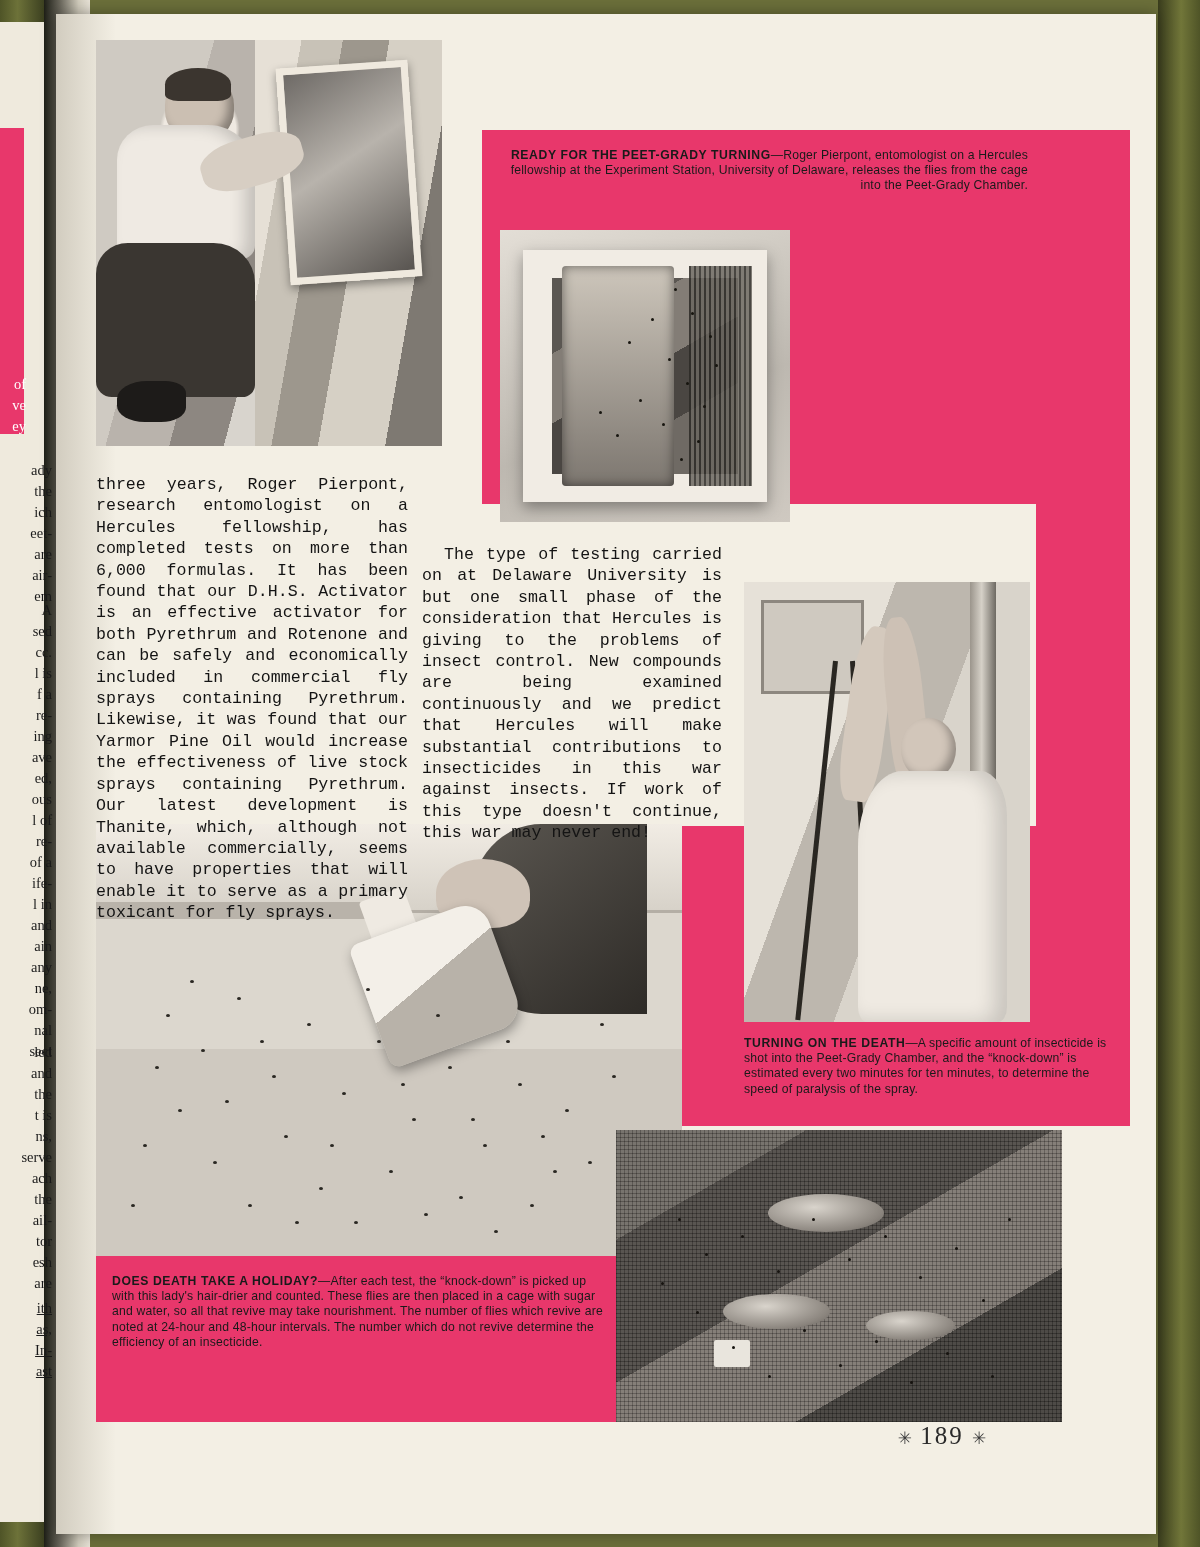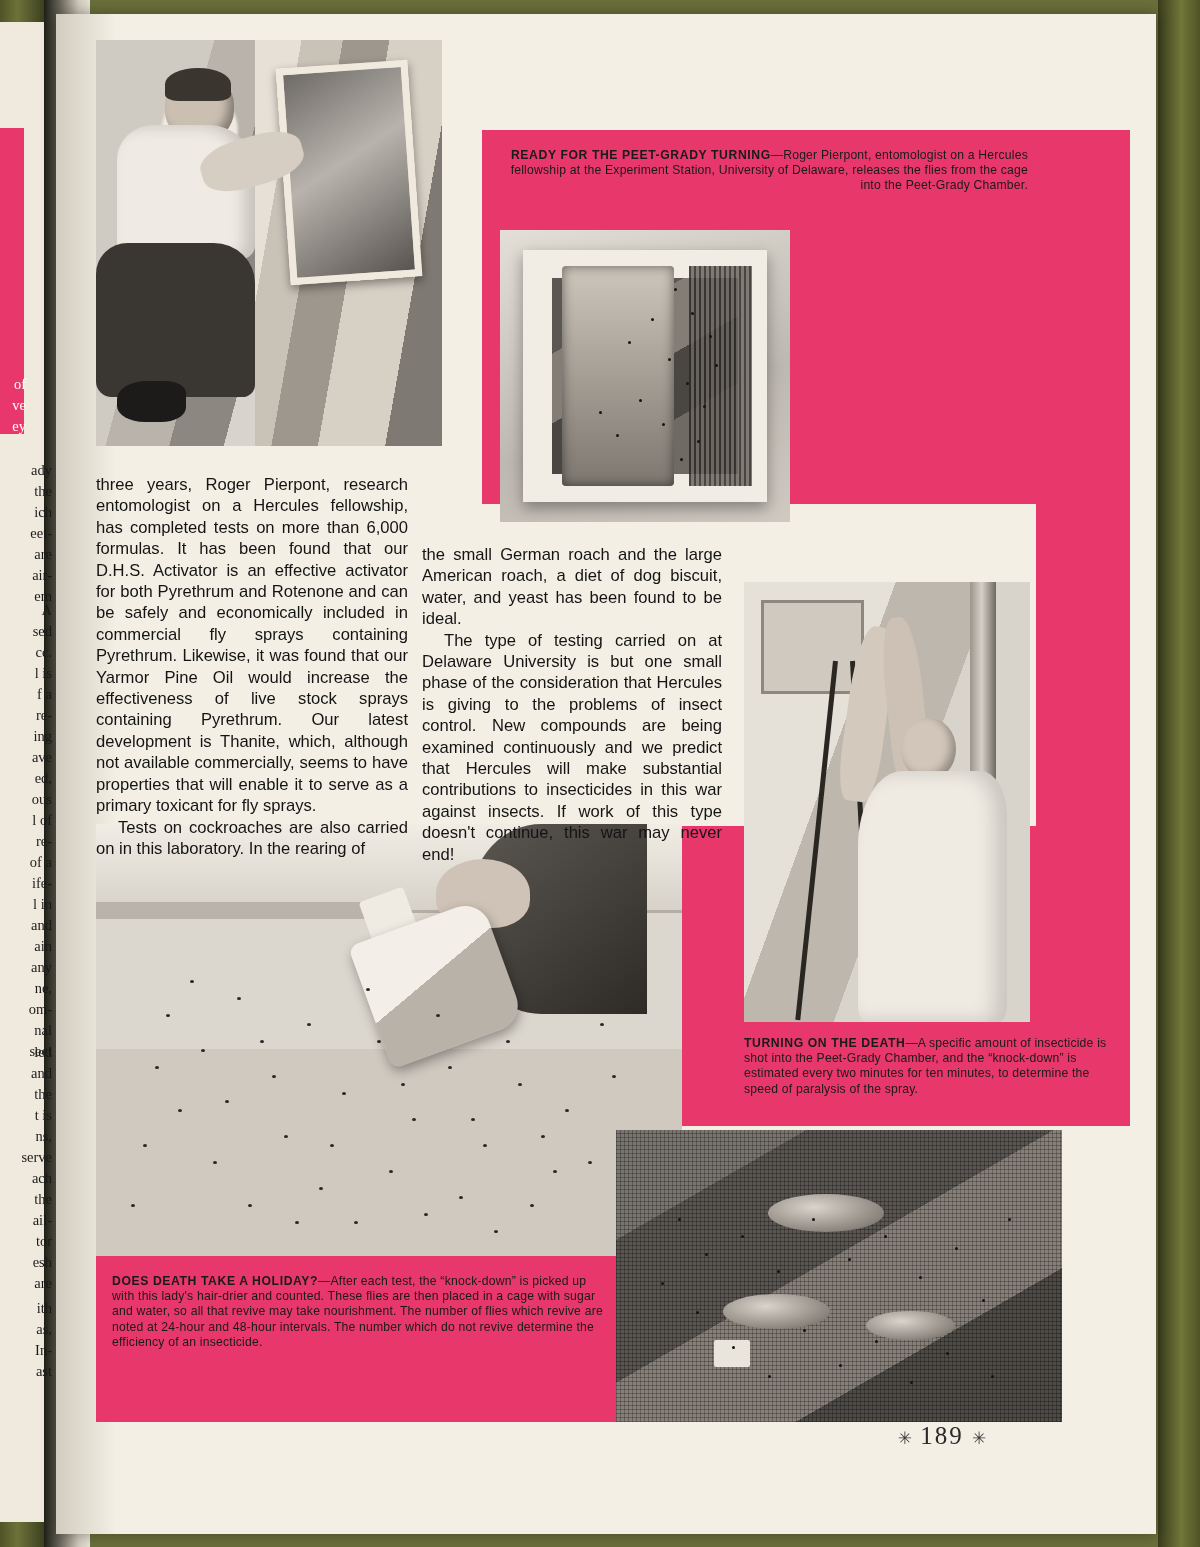--- a/index.html
+++ b/index.html
@@ -99,21 +99,21 @@
     font-size: 12.2px;
     line-height: 15.2px;
     letter-spacing: 0.2px;
   }
   .cap b { font-weight: bold; letter-spacing: 0.6px; }
   .cap.rt { text-align: right; }
 
   
   .bodycol {
     position: absolute;
-    font-family: Liberation Sans, sans-serif;
+    font-family: Liberation Mono, monospace;
     font-size: 16.6px;
     line-height: 21.4px;
     color: #141414;
     text-align: justify;
   }
   .bodycol p { margin: 0; text-indent: 22px; }
   .bodycol p.first { text-indent: 0; }
 
   .folio {
     position: absolute;
@@ -351,21 +351,21 @@
 the
 t is
 ns,
 serve
 ach
 the
 ail-
 tor
 esh
 are</div>
-  <div class="left-col-text" style="top:1298px;white-space:pre-line;">ith
+  <div class="left-col-text" style="top:1298px;white-space:pre-line;text-decoration:underline;">ith
 as,
 In-
 ast</div>
 
   <div class="page-sheet"></div>
 
   <div class="content">
 
     <div class="panel" style="left:390px; top:94px; width:648px; height:374px;"></div>
     <div class="panel" style="left:944px; top:94px; width:94px; height:812px;"></div>
@@ -512,25 +512,23 @@
     <div class="cap" style="left:652px; top:1000px; width:372px;">
       <b>TURNING ON THE DEATH</b><span>—</span><span>A specific amount of insecticide is shot into the Peet-Grady Chamber, and the “knock-down” is estimated every two minutes for ten minutes, to determine the speed of paralysis of the spray.</span>
     </div>
 
     <div class="cap" style="left:20px; top:1238px; width:494px;">
       <b>DOES DEATH TAKE A HOLIDAY?</b><span>—</span><span>After each test, the “knock-down” is picked up with this lady's hair-drier and counted. These flies are then placed in a cage with sugar and water, so all that revive may take nourishment. The number of flies which revive are noted at 24-hour and 48-hour intervals. The number which do not revive determine the efficiency of an insecticide.</span>
     </div>
 
     <div class="bodycol" style="left:4px; top:438px; width:312px;">
       <p class="first">three years, Roger Pierpont, research entomologist on a Hercules fellowship, has completed tests on more than 6,000 formulas.  It has been found that our D.H.S. Activator is an effective activator for both Pyrethrum and Rotenone and can be safely and economically included in commercial fly sprays containing Pyrethrum.  Likewise, it was found that our Yarmor Pine Oil would increase the effectiveness of live stock sprays containing Pyrethrum.  Our latest development is Thanite, which, although not available commercially, seems to have properties that will enable it to serve as a primary toxicant for fly sprays.</p>
-      <p>Tests on cockroaches are also carried on in this laboratory.  In the rearing of</p>
     </div>
 
     <div class="bodycol" style="left:330px; top:508px; width:300px;">
-      <p class="first">the small German roach and the large American roach, a diet of dog biscuit, water, and yeast has been found to be ideal.</p>
       <p>The type of testing carried on at Delaware University is but one small phase of the consideration that Hercules is giving to the problems of insect control.  New compounds are being examined continuously and we predict that Hercules will make substantial contributions to insecticides in this war against insects.  If work of this type doesn't continue, this war may never end!</p>
     </div>
 
     <div class="folio">
       <span class="orn">✳</span>
       <span>189</span>
       <span class="orn">✳</span>
     </div>
 
   </div>

